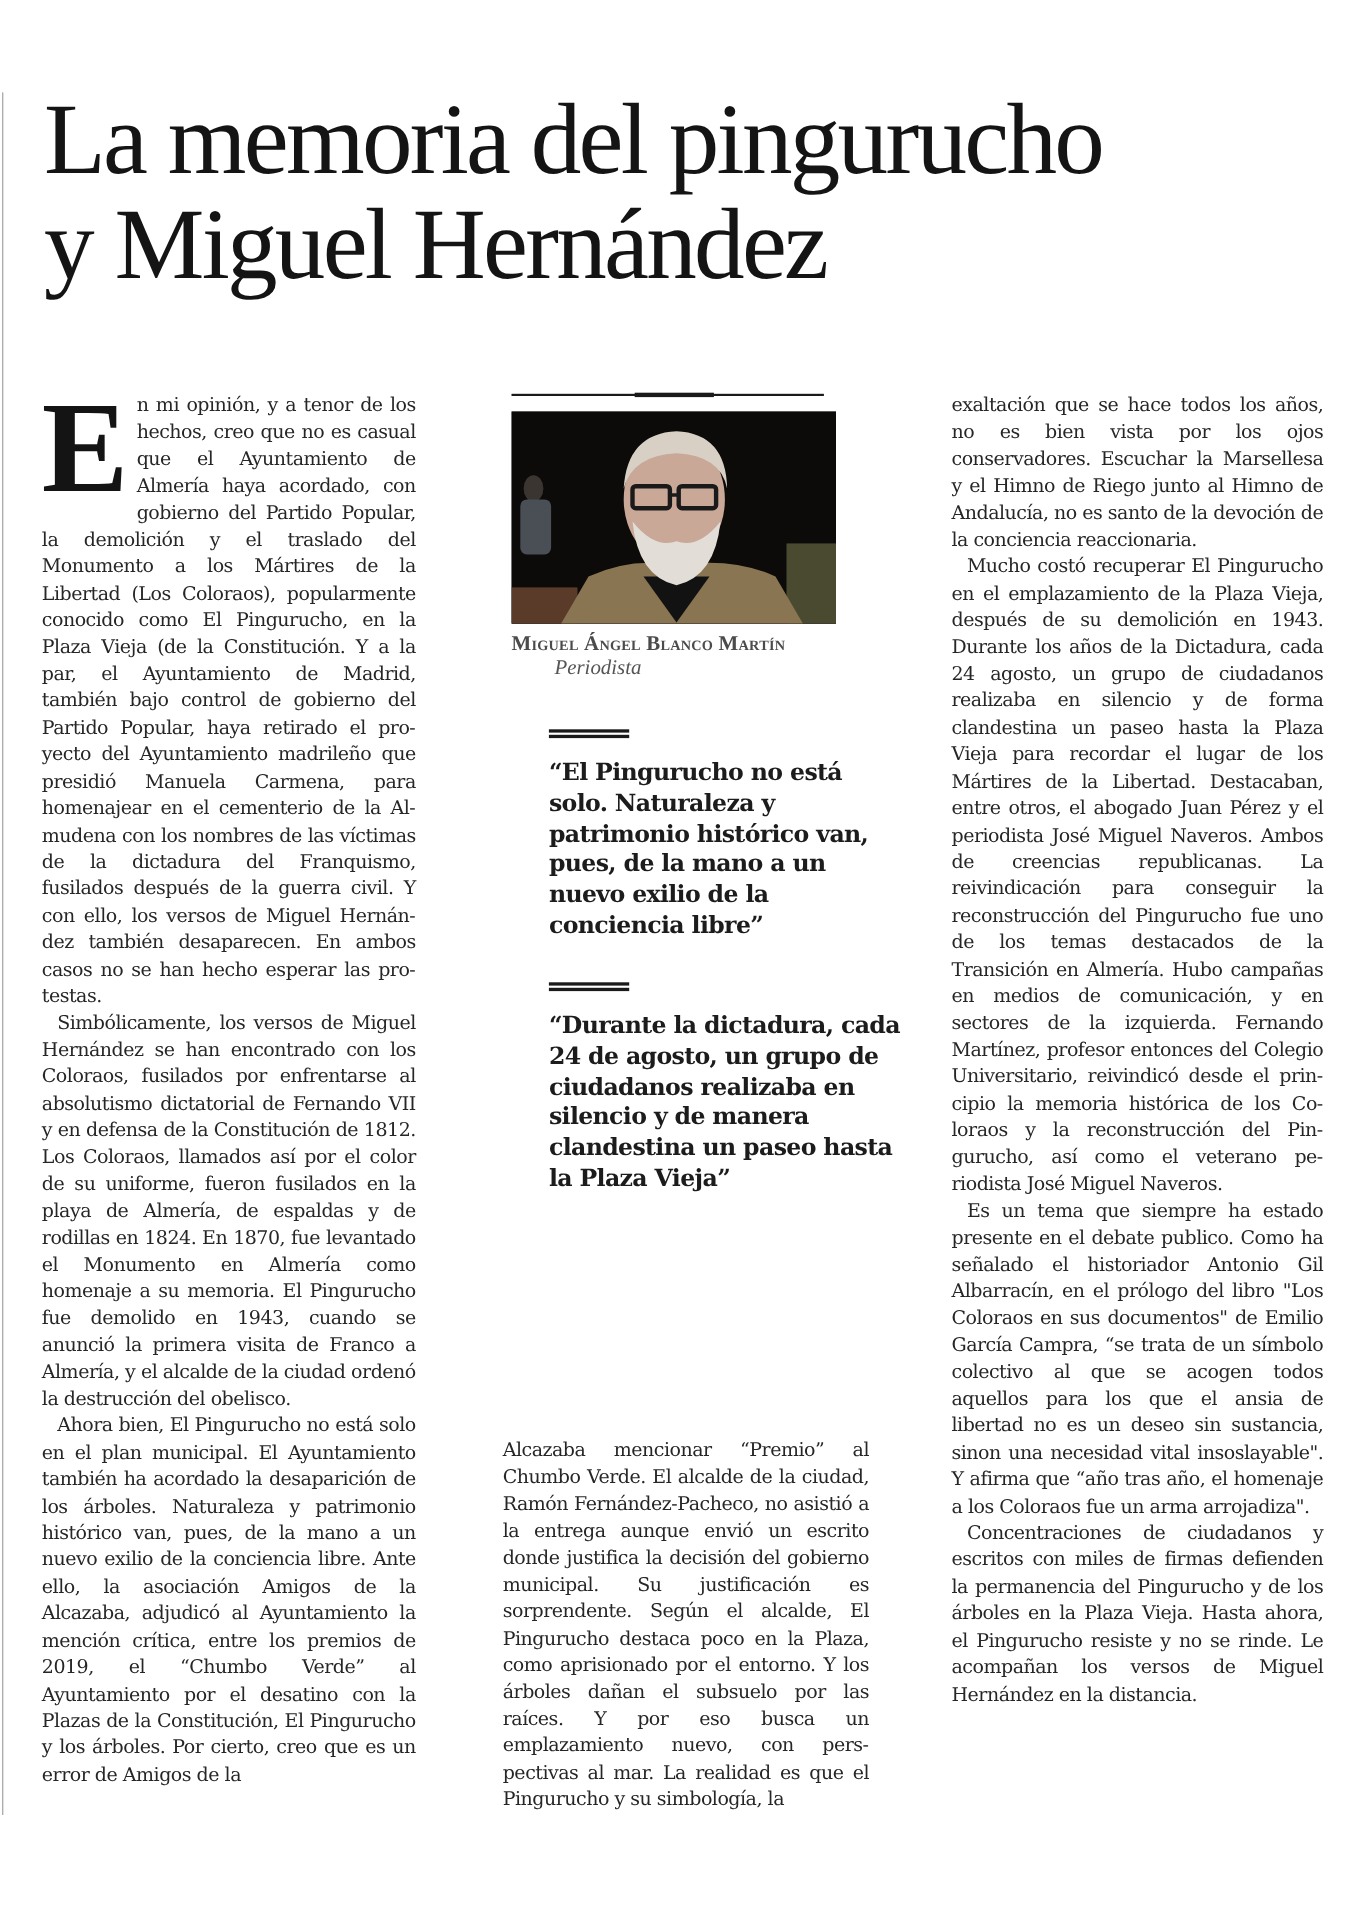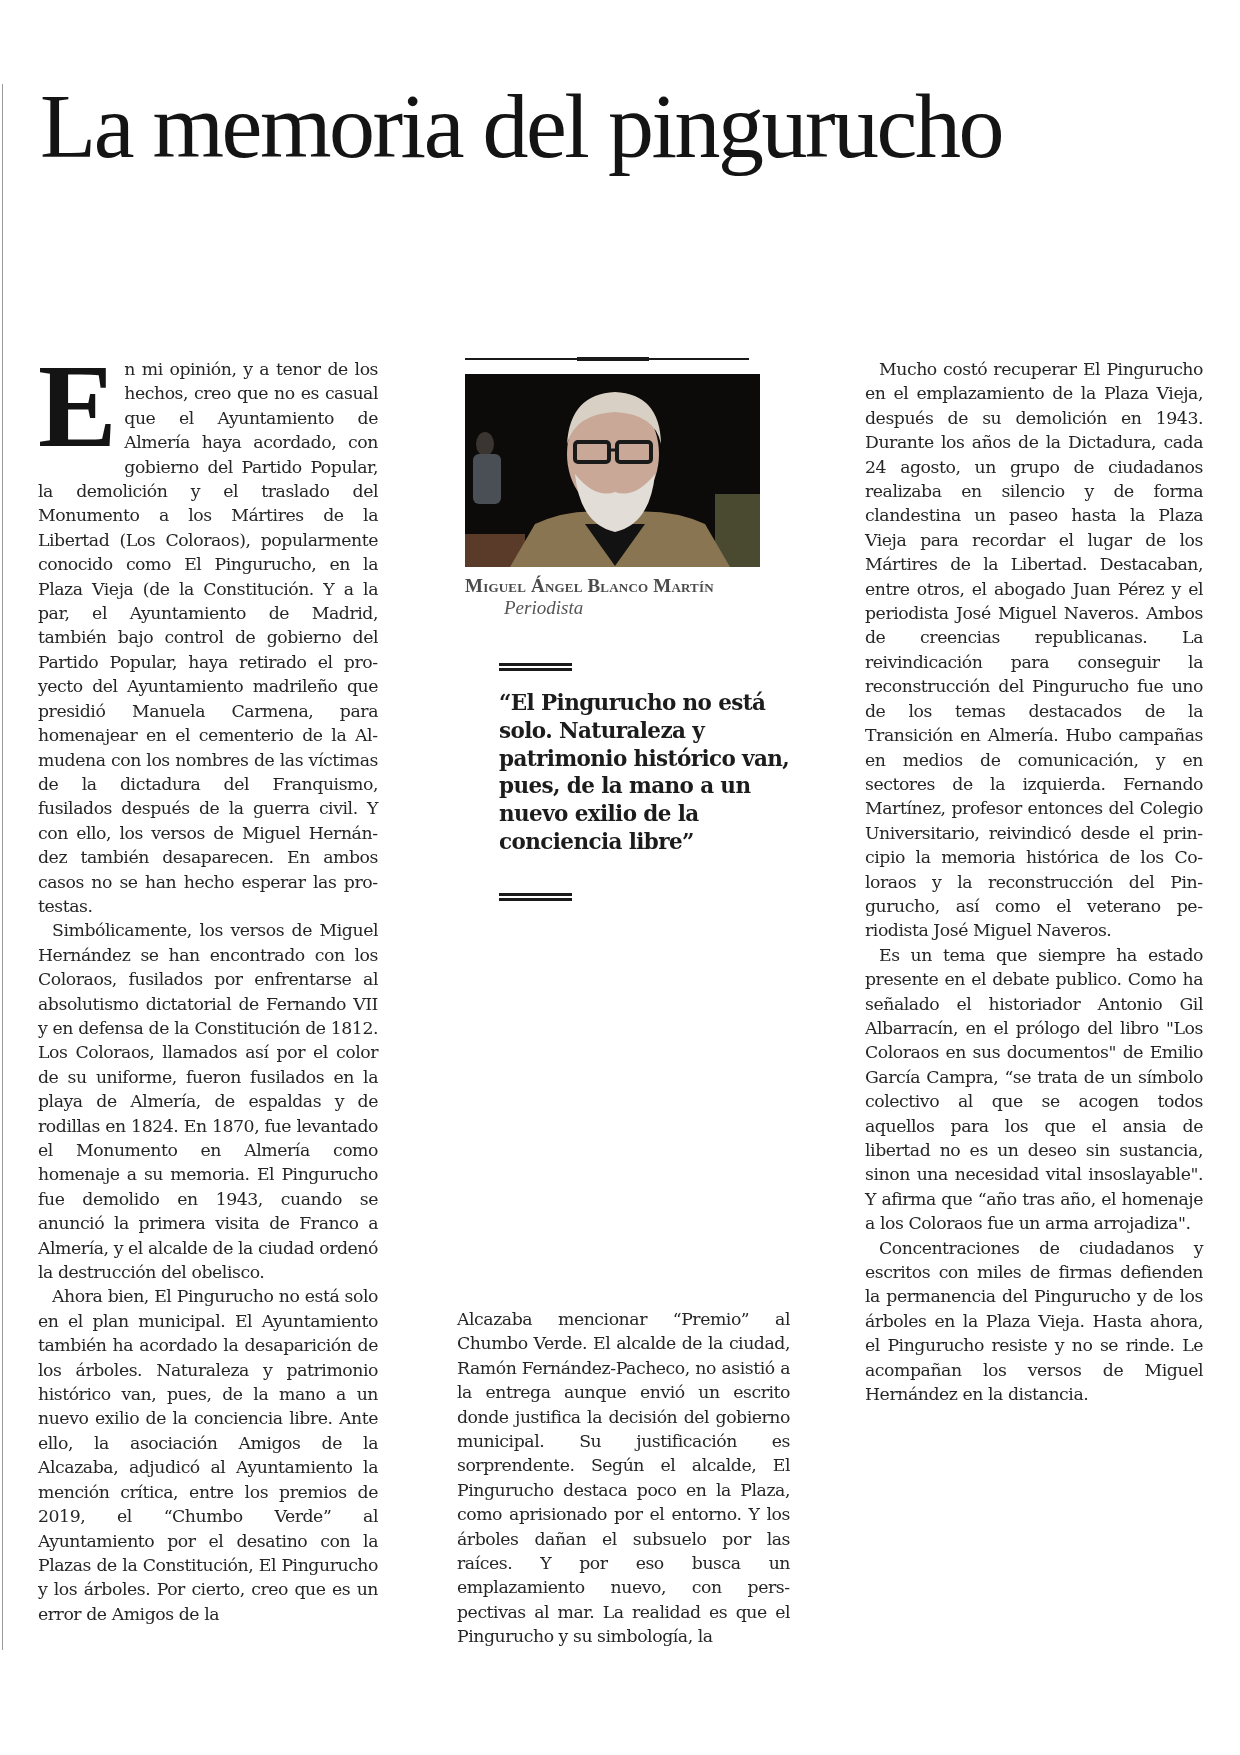--- a/index.html
+++ b/index.html
@@ -67,20 +67,21 @@
       font-weight: bold; font-size: 21.5px; line-height: 27.8px; color: #1c1c1c; letter-spacing: -0.6px;
     }
   </style>
 </head>
 <body>
 
 <div class="page-edge"></div>
 
 <h1 class="headline">
   <span>La memoria del pingurucho</span><br>
+  <span>y Miguel Hernández</span>
 </h1>
 
 <div class="col col-left">
   <p class="first">
     <span class="dropcap">E</span><span>n mi opinión, y a tenor de los hechos, creo que no es casual que el Ayuntamiento de Almería haya acordado, con gobierno del Partido Popular, la demolición y el traslado del Monumento a los Mártires de la Libertad (Los Coloraos), popularmen­te conocido como El Pingurucho, en la Plaza Vieja (de la Constitución. Y a la par, el Ayuntamiento de Madrid, también bajo control de gobierno del Partido Popular, haya retirado el pro­yecto del Ayuntamiento madrileño que presidió Manuela Carmena, para homenajear en el cementerio de la Al­mudena con los nombres de las vícti­mas de la dictadura del Franquismo, fusilados después de la guerra civil. Y con ello, los versos de Miguel Hernán­dez también desaparecen. En ambos casos no se han hecho esperar las pro­testas.</span>
   </p>
   <p>Simbólicamente, los versos de Mi­guel Hernández se han encontrado con los Coloraos, fusilados por enfren­tarse al absolutismo dictatorial de Fernando VII y en defensa de la Cons­titución de 1812. Los Coloraos, llama­dos así por el color de su uniforme, fueron fusilados en la playa de Alme­ría, de espaldas y de rodillas en 1824. En 1870, fue levantado el Monumento en Almería como homenaje a su me­moria. El Pingurucho fue demolido en 1943, cuando se anunció la primera visita de Franco a Almería, y el alcalde de la ciudad ordenó la destrucción del obelisco.</p>
   <p>Ahora bien, El Pingurucho no está solo en el plan municipal. El Ayunta­miento también ha acordado la des­aparición de los árboles. Naturaleza y patrimonio histórico van, pues, de la mano a un nuevo exilio de la con­ciencia libre. Ante ello, la asociación Amigos de la Alcazaba, adjudicó al Ayuntamiento la mención crítica, en­tre los premios de 2019, el “Chumbo Verde” al Ayuntamiento por el desati­no con la Plazas de la Constitución, El Pingurucho y los árboles. Por cierto, creo que es un error de Amigos de la</p>
 </div>
 
@@ -113,23 +114,25 @@
   <div class="author-name">Miguel Ángel Blanco Martín</div>
   <div class="author-role">Periodista</div>
 </div>
 
 <div class="pullquote pq1">
   <div class="pq-rule"></div>
   <div class="pq-text">“El Pingurucho no está solo. Naturaleza y patrimonio histórico van, pues, de la mano a un nuevo exilio de la conciencia libre”</div>
 </div>
 <div class="pullquote pq2">
   <div class="pq-rule"></div>
+  <div class="pq-text">“Durante la dictadura, cada 24 de agosto, un grupo de ciudadanos realizaba en silencio y de manera clandestina un paseo hasta la Plaza Vieja”</div>
 </div>
 
 <div class="col col-mid-bottom">
   <p class="cont">Alcazaba mencionar “Premio” al Chumbo Verde. El alcalde de la ciu­dad, Ramón Fernández-Pacheco, no asistió a la entrega aunque envió un escrito donde justifica la decisión del gobierno municipal. Su justifi­cación es sorprendente. Según el al­calde, El Pingurucho destaca poco en la Plaza, como aprisionado por el entorno. Y los árboles dañan el sub­suelo por las raíces. Y por eso busca un emplazamiento nuevo, con pers­pectivas al mar. La realidad es que el Pingurucho y su simbología, la</p>
 </div>
 
 <div class="col col-right">
+  <p class="cont">exaltación que se hace todos los años, no es bien vista por los ojos conservadores. Escuchar la Marse­llesa y el Himno de Riego junto al Himno de Andalucía, no es santo de la devoción de la conciencia reac­cionaria.</p>
   <p>Mucho costó recuperar El Pingu­rucho en el emplazamiento de la Plaza Vieja, después de su demoli­ción en 1943. Durante los años de la Dictadura, cada 24 agosto, un grupo de ciudadanos realizaba en silencio y de forma clandestina un paseo hasta la Plaza Vieja para recordar el lugar de los Mártires de la Libertad. Destacaban, entre otros, el abogado Juan Pérez y el periodista José Mi­guel Naveros. Ambos de creencias republicanas. La reivindicación pa­ra conseguir la reconstrucción del Pingurucho fue uno de los temas destacados de la Transición en Al­mería. Hubo campañas en medios de comunicación, y en sectores de la izquierda. Fernando Martínez, profesor entonces del Colegio Uni­versitario, reivindicó desde el prin­cipio la memoria histórica de los Co­loraos y la reconstrucción del Pin­gurucho, así como el veterano pe­riodista José Miguel Naveros.</p>
   <p>Es un tema que siempre ha estado presente en el debate publico. Como ha señalado el historiador Antonio Gil Albarracín, en el prólogo del libro "Los Coloraos en sus documentos" de Emilio García Campra, “se trata de un símbolo colectivo al que se acogen todos aquellos para los que el ansia de libertad no es un deseo sin sustancia, sinon una necesidad vital insoslayable". Y afirma que “año tras año, el homenaje a los Coloraos fue un arma arrojadiza".</p>
   <p>Concentraciones de ciudadanos y escritos con miles de firmas de­fienden la permanencia del Pingu­rucho y de los árboles en la Plaza Vieja. Hasta ahora, el Pingurucho resiste y no se rinde. Le acompañan los versos de Miguel Hernández en la distancia.</p>
 </div>
 
 </body></html>

